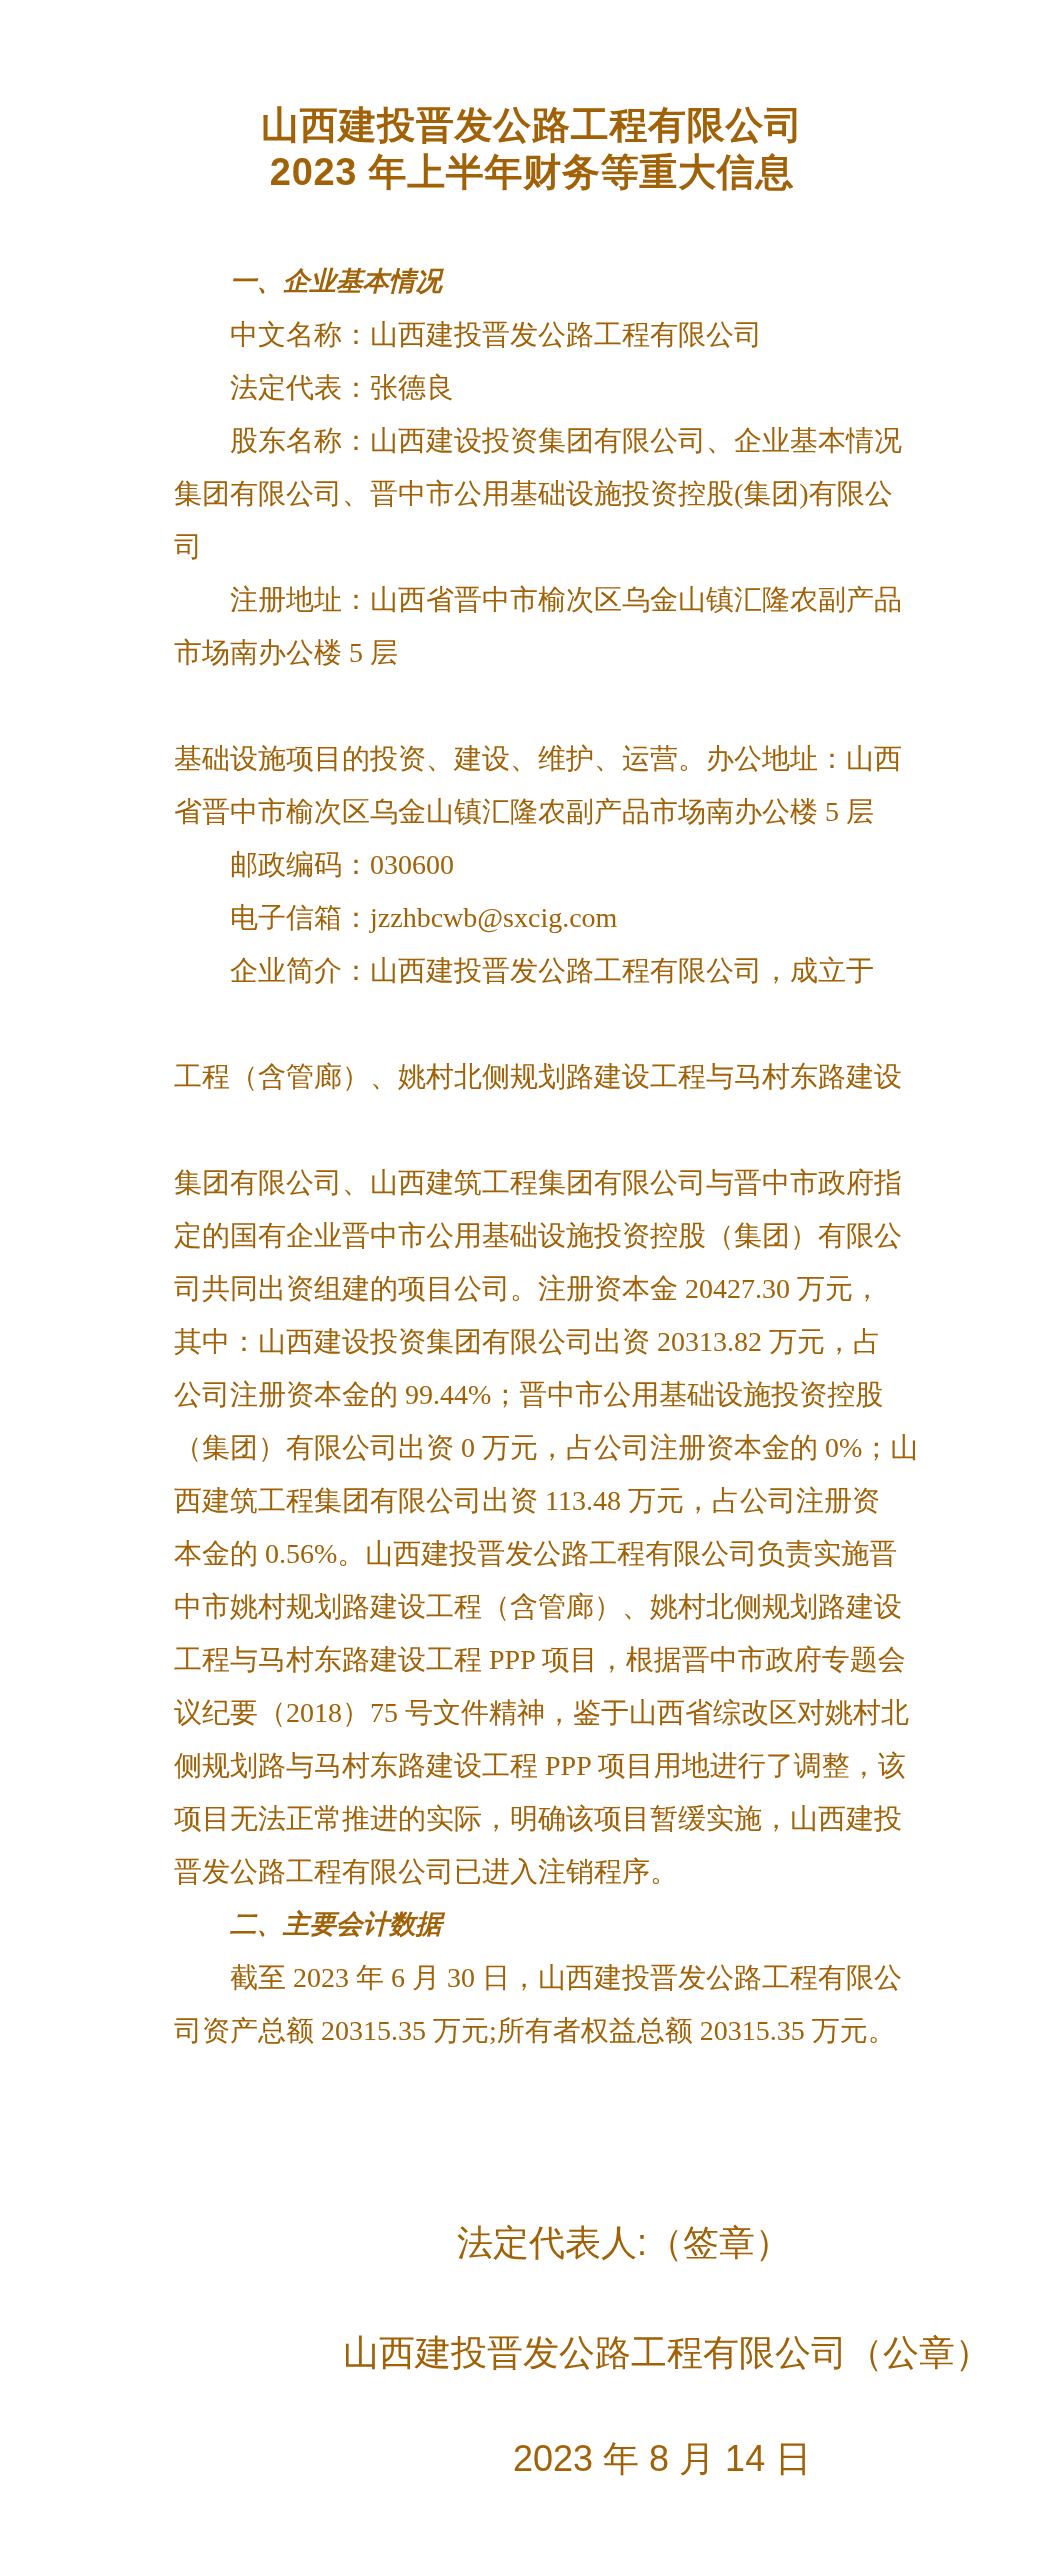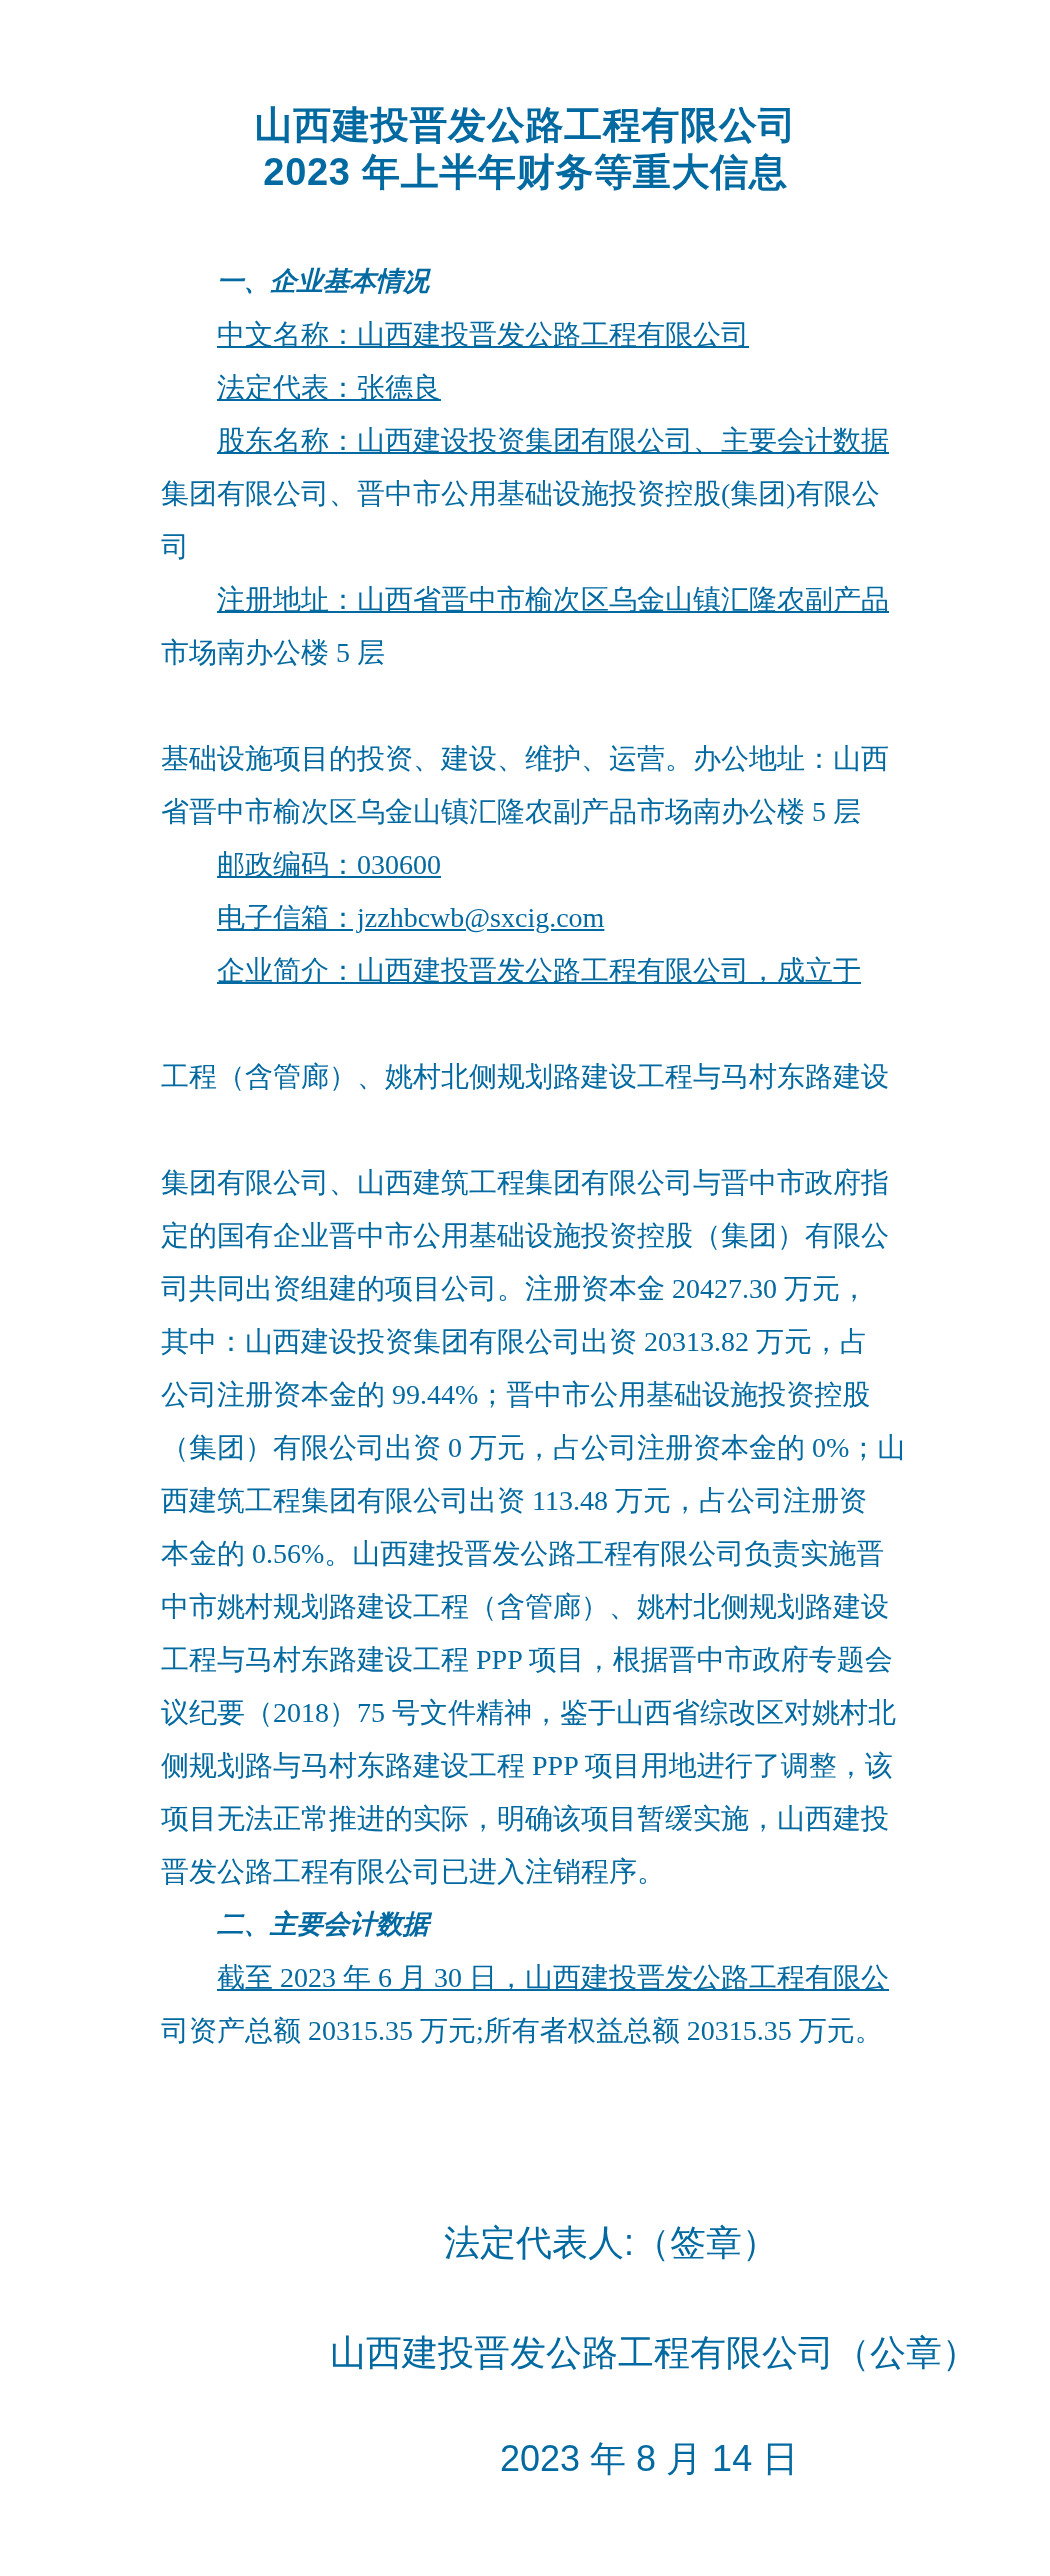--- a/index.html
+++ b/index.html
@@ -11,21 +11,22 @@
     margin: 0 auto;
     background: #ffffff;
     overflow: hidden;
     color: #000000;
   }
   .ln {
     position: absolute;
     height: 53px;
     line-height: 53px;
     white-space: nowrap;
-    color: #0369a1;
+    color: #a16207;
+    padding-left: 13px;
   }
   .title-line {
     left: 0; right: 0;
     text-align: center;
     font-family: "Liberation Sans", "DejaVu Sans", sans-serif;
     font-weight: 700;
     font-size: 38px;
     letter-spacing: 0.7px;
   }
   .heading {
@@ -33,39 +34,39 @@
     font-family: "Liberation Sans", "DejaVu Sans", sans-serif;
     font-weight: 700;
     font-size: 26.5px;
     font-style: italic;
   }
   .body-ln {
     left: 161px;
     font-family: "Liberation Serif", "DejaVu Serif", serif;
     font-size: 28px;
   }
-  .body-ln.indent { left: 217px; text-decoration: underline; }
+  .body-ln.indent { left: 217px; }
   .sig {
     font-family: Liberation Sans, sans-serif;
     font-size: 36px;
   }
 </style>
 </head>
 <body>
 
 <div class="page">
 
   <div class="ln title-line" style="top:99px">山西建投晋发公路工程有限公司</div>
   <div class="ln title-line" style="top:146px">2023 年上半年财务等重大信息</div>
 
   <div class="ln heading" style="top:255px">一、企业基本情况</div>
 
   <div class="ln body-ln indent" style="top:308px">中文名称：山西建投晋发公路工程有限公司</div>
   <div class="ln body-ln indent" style="top:361px">法定代表：张德良</div>
-  <div class="ln body-ln indent" style="top:414px">股东名称：山西建设投资集团有限公司、主要会计数据</div>
+  <div class="ln body-ln indent" style="top:414px">股东名称：山西建设投资集团有限公司、企业基本情况</div>
   <div class="ln body-ln" style="top:467px">集团有限公司、晋中市公用基础设施投资控股(集团)有限公</div>
   <div class="ln body-ln" style="top:520px">司</div>
   <div class="ln body-ln indent" style="top:573px">注册地址：山西省晋中市榆次区乌金山镇汇隆农副产品</div>
   <div class="ln body-ln" style="top:626px">市场南办公楼 5 层</div>
   <div class="ln body-ln" style="top:732px">基础设施项目的投资、建设、维护、运营。办公地址：山西</div>
   <div class="ln body-ln" style="top:785px">省晋中市榆次区乌金山镇汇隆农副产品市场南办公楼 5 层</div>
   <div class="ln body-ln indent" style="top:838px">邮政编码：030600</div>
   <div class="ln body-ln indent" style="top:891px">电子信箱：jzzhbcwb@sxcig.com</div>
   <div class="ln body-ln indent" style="top:944px">企业简介：山西建投晋发公路工程有限公司，成立于</div>
   <div class="ln body-ln" style="top:1050px">工程（含管廊）、姚村北侧规划路建设工程与马村东路建设</div>

